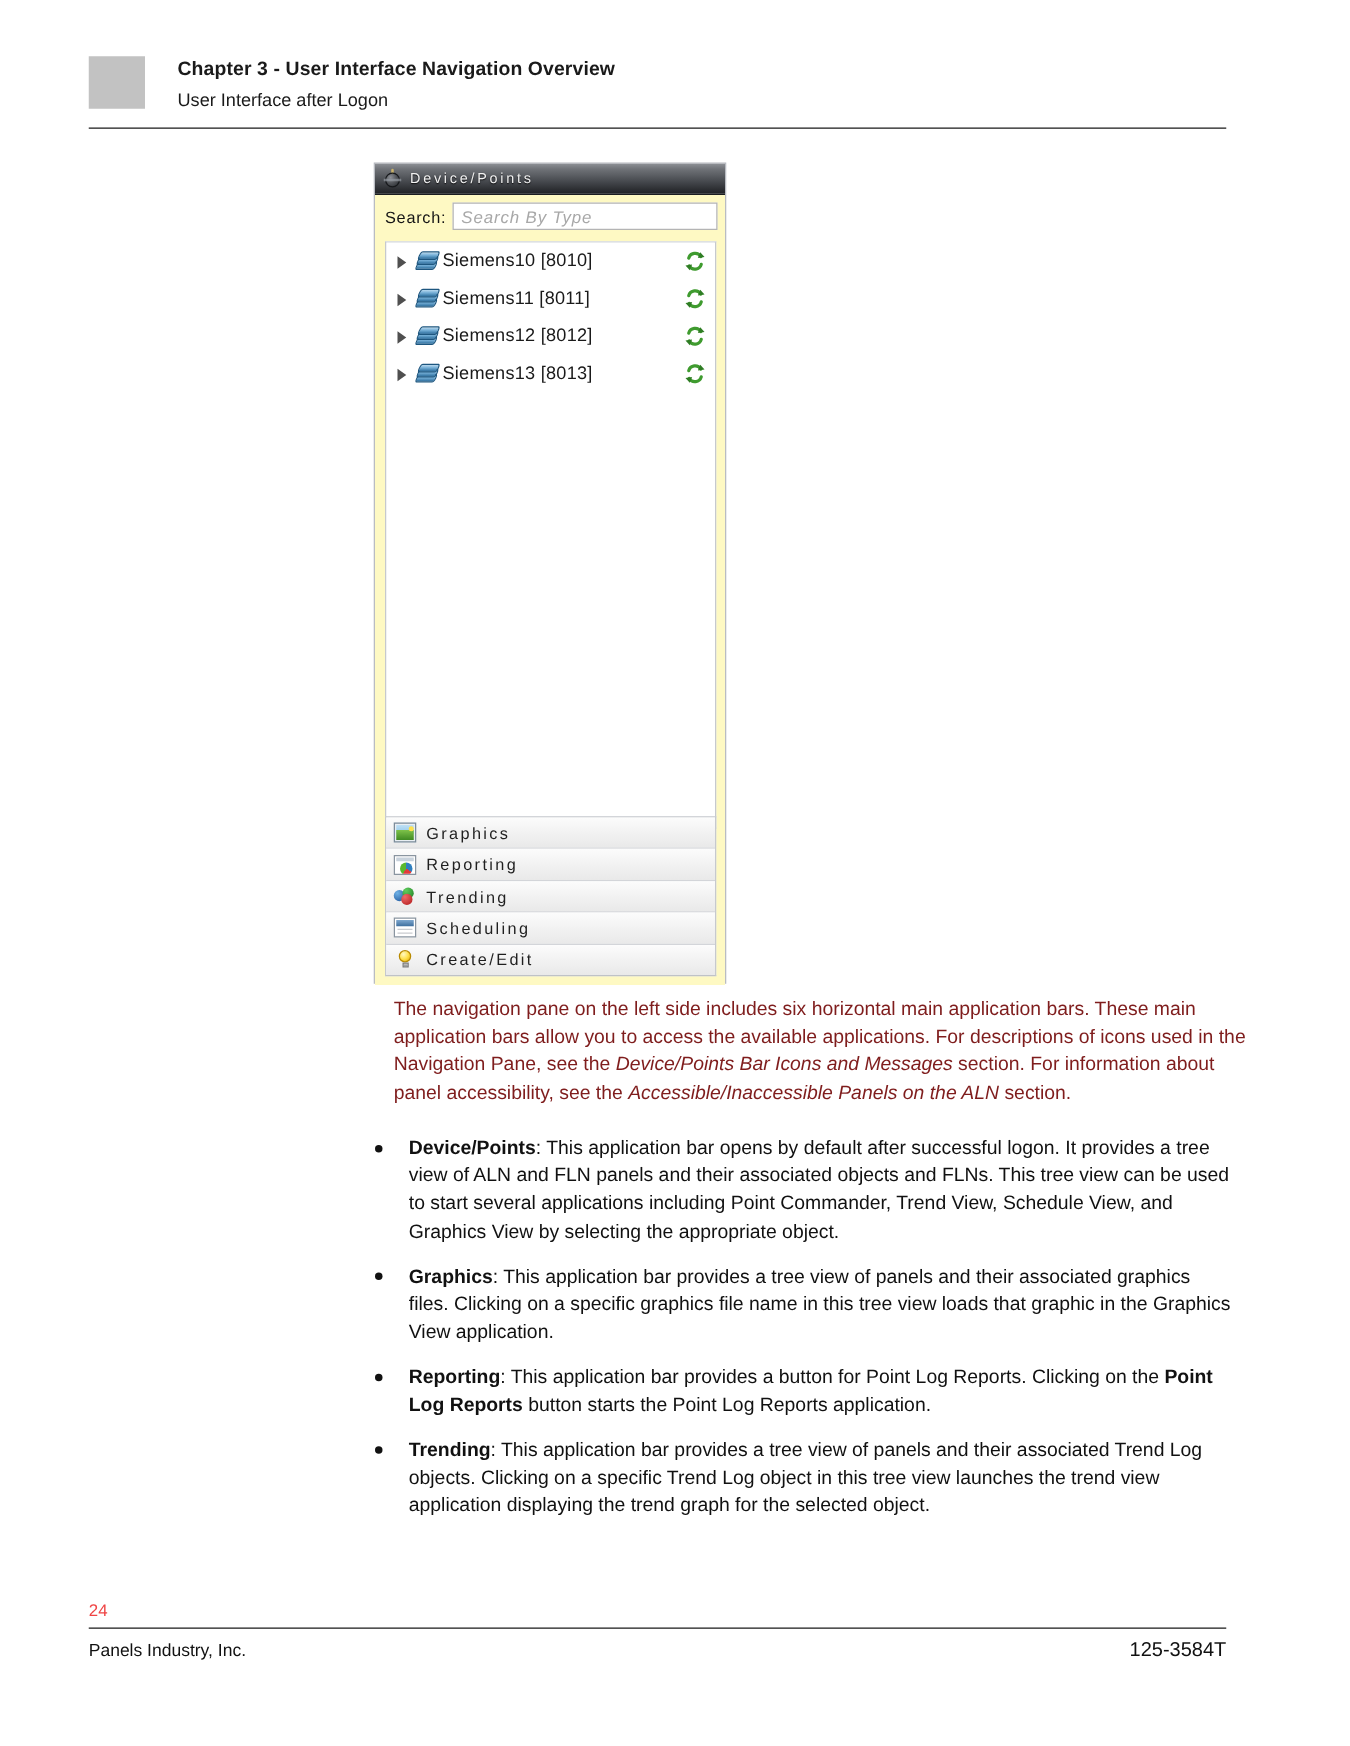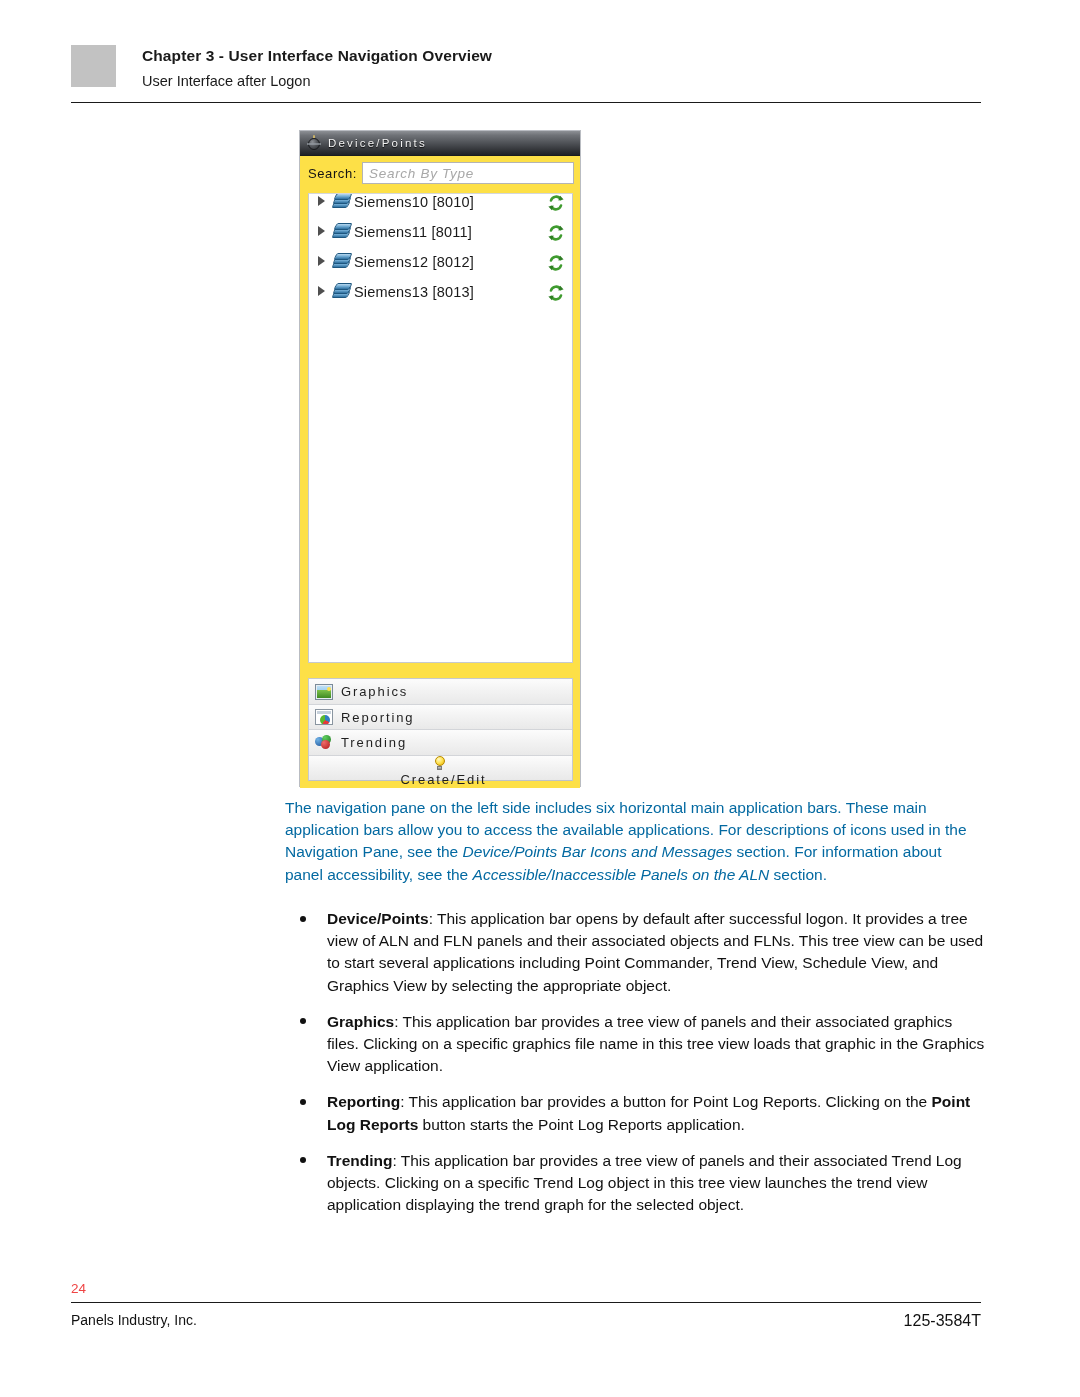--- a/index.html
+++ b/index.html
@@ -66,21 +66,21 @@
   }
   .tb-title{
     color:#f2f2f2; font-size:11.5px; letter-spacing:2.2px;
     font-family:"Liberation Sans",sans-serif;
     text-shadow:0 1px 1px rgba(0,0,0,.85);
     white-space:nowrap;
   }
 
   .panel-body{
     position:relative;
-    background:#fde047;
+    background:#fef9c3;
     padding:0;
     height:632px;
     box-sizing:border-box;
   }
 
   
   .search-row{
     display:flex;align-items:center;
     padding:6px 6px 5px 8px;
   }
@@ -104,21 +104,21 @@
   
   .tree{
     position:absolute; left:8px; top:37px; right:7px; bottom:125px;
     background:#ffffff;
     border:1px solid #c6c9ce;
     border-top:1px solid #d4d7db;
     box-sizing:border-box;
     overflow:hidden;
   }
   .tree-row{
-    height:30px;display:flex;align-items:flex-start;padding-left:6px;padding-right:7px;
+    height:30px;display:flex;align-items:center;padding-left:6px;padding-right:7px;
   }
   .twisty{
     width:13px;height:13px;flex:0 0 auto;position:relative;margin-right:2px;
   }
   .twisty:after{
     content:"";position:absolute;left:3px;top:2px;
     border-left:7px solid #4f4f4f;
     border-top:5px solid transparent;
     border-bottom:5px solid transparent;
   }
@@ -153,21 +153,21 @@
     border:1px solid #c6c9ce;
     border-bottom:1px solid #bfc2c7;
     box-sizing:border-box;
     background:#f7f7f7;
   }
   .appbar{
     height:24.4px;display:flex;align-items:center;padding-left:6px;
     background:linear-gradient(to bottom,#fcfcfc 0%,#f2f2f2 50%,#e9e9e9 100%);
     border-bottom:1px solid #d3d5d9;
   }
-  .appbar:last-child{border-bottom:none;flex-direction:column;}
+  .appbar:last-child{border-bottom:none;}
   .ab-icon{width:18px;height:16px;flex:0 0 auto;margin-right:8px;position:relative;}
   .ab-label{
     font-size:13px;letter-spacing:1.9px;color:#1f1f1f;white-space:nowrap;
     font-family:"Liberation Sans",sans-serif;
   }
 
   
   .ic-graphics{background:#e8eef3;border:1px solid #7b8b99;box-sizing:border-box;overflow:hidden;}
   .ic-graphics .sky{position:absolute;left:1px;top:1px;right:1px;height:7px;background:linear-gradient(to bottom,#bfe0f5,#8fc6ea);}
   .ic-graphics .hill{position:absolute;left:1px;bottom:1px;right:1px;height:8px;background:linear-gradient(to bottom,#7ec24a,#3f8a22);}
@@ -194,22 +194,22 @@
 
   
   .ic-bulb .glass{position:absolute;left:4px;top:0px;width:10px;height:10px;border-radius:50%;
     background:radial-gradient(circle at 35% 30%,#fff9c4 0%,#ffe14d 50%,#e0a800 100%);
     border:1px solid #b98a00;box-sizing:border-box;}
   .ic-bulb .base{position:absolute;left:6.5px;top:10px;width:5px;height:4px;
     background:linear-gradient(to bottom,#c9c9c9,#8e8e8e);border:1px solid #7a7a7a;box-sizing:border-box;}
 
   
   .prose{
-    position:absolute;left:285px;top:797px;width:686px;
-    font-size:15.5px;line-height:22.2px;color:#0369a1;
+    position:absolute;left:315px;top:797px;width:686px;
+    font-size:15.5px;line-height:22.2px;color:#7f1d1d;
     font-family:"Liberation Sans",sans-serif;
   }
   .prose p{margin:0;}
   .prose .it{font-style:italic;}
 
   .bullets{
     position:absolute;left:297px;top:908px;width:690px;
     font-size:15.5px;line-height:22.2px;color:#111;
     font-family:"Liberation Sans",sans-serif;
   }
@@ -367,20 +367,28 @@
 
       <div class="appbar">
         <span class="ab-icon ic-trend">
           <b class="c1"></b>
             <b class="c2"></b>
             <b class="c3"></b>
         </span>
         <span class="ab-label">Trending</span>
       </div>
 
+      <div class="appbar">
+        <span class="ab-icon ic-sched">
+          <span class="top"></span>
+            <span class="g1"></span>
+            <span class="g2"></span>
+        </span>
+        <span class="ab-label">Scheduling</span>
+      </div>
 
       <div class="appbar">
         <span class="ab-icon ic-bulb">
           <span class="glass"></span>
             <span class="base"></span>
         </span>
         <span class="ab-label">Create/Edit</span>
       </div>
 
     </div>

